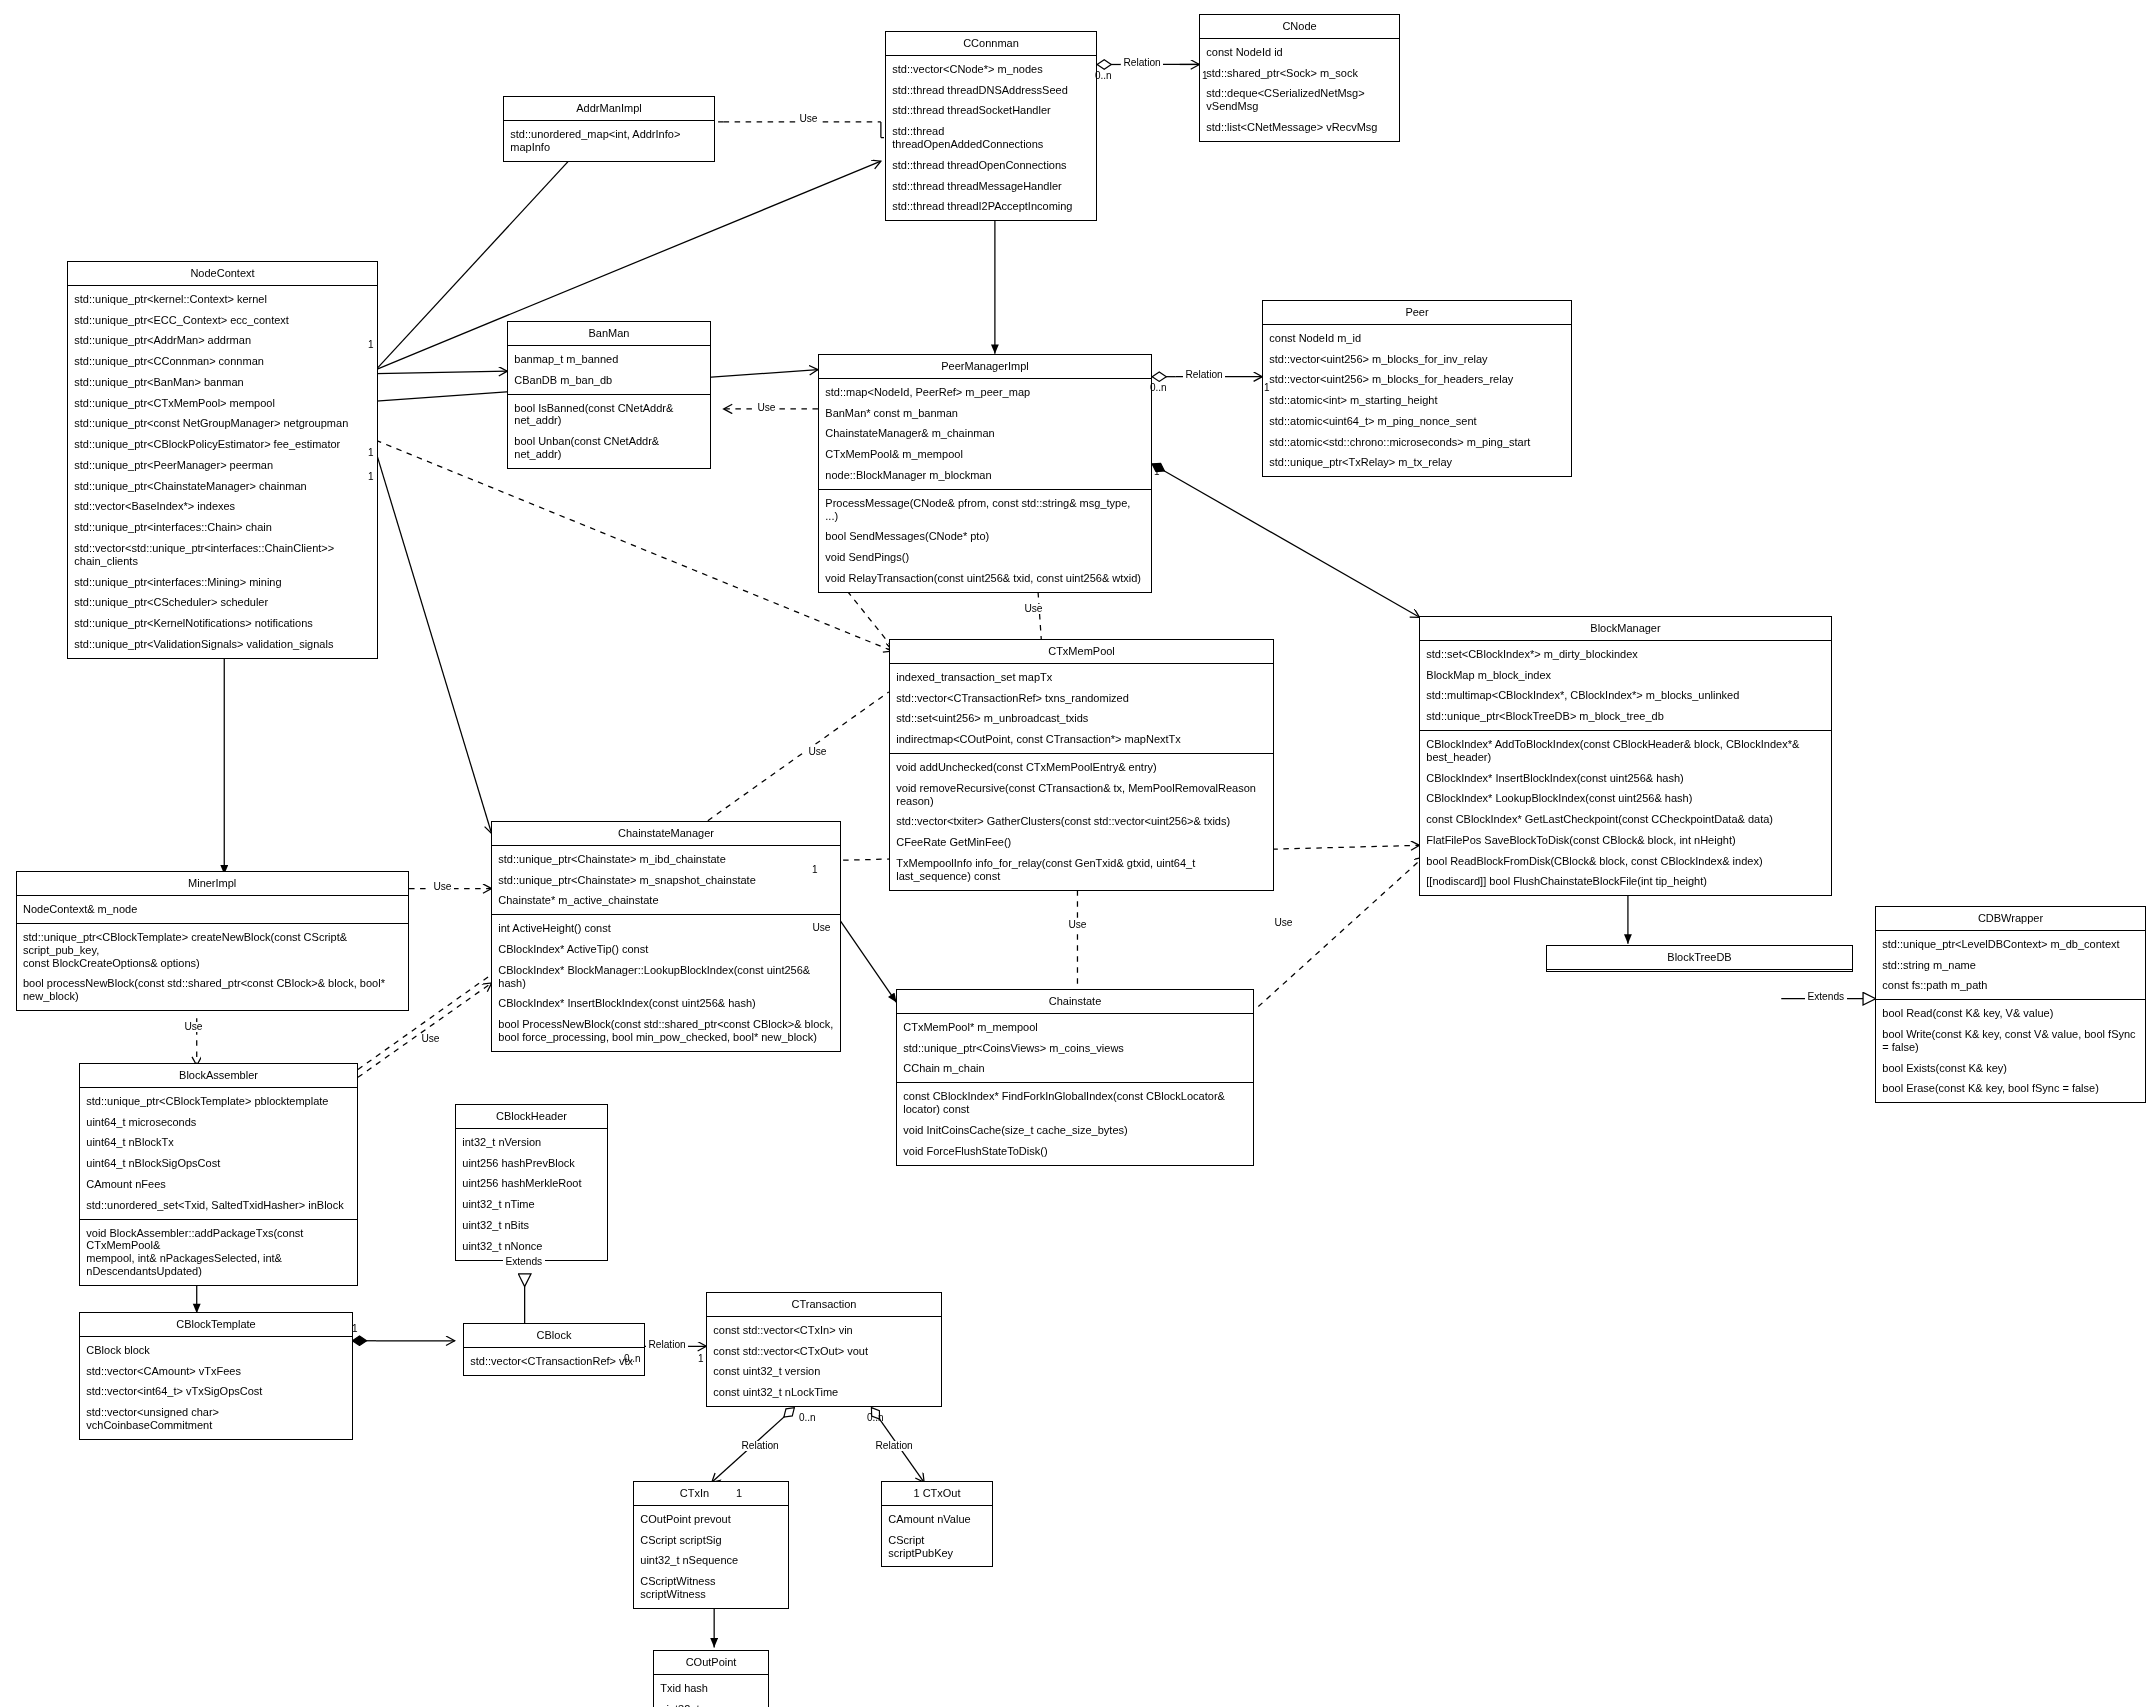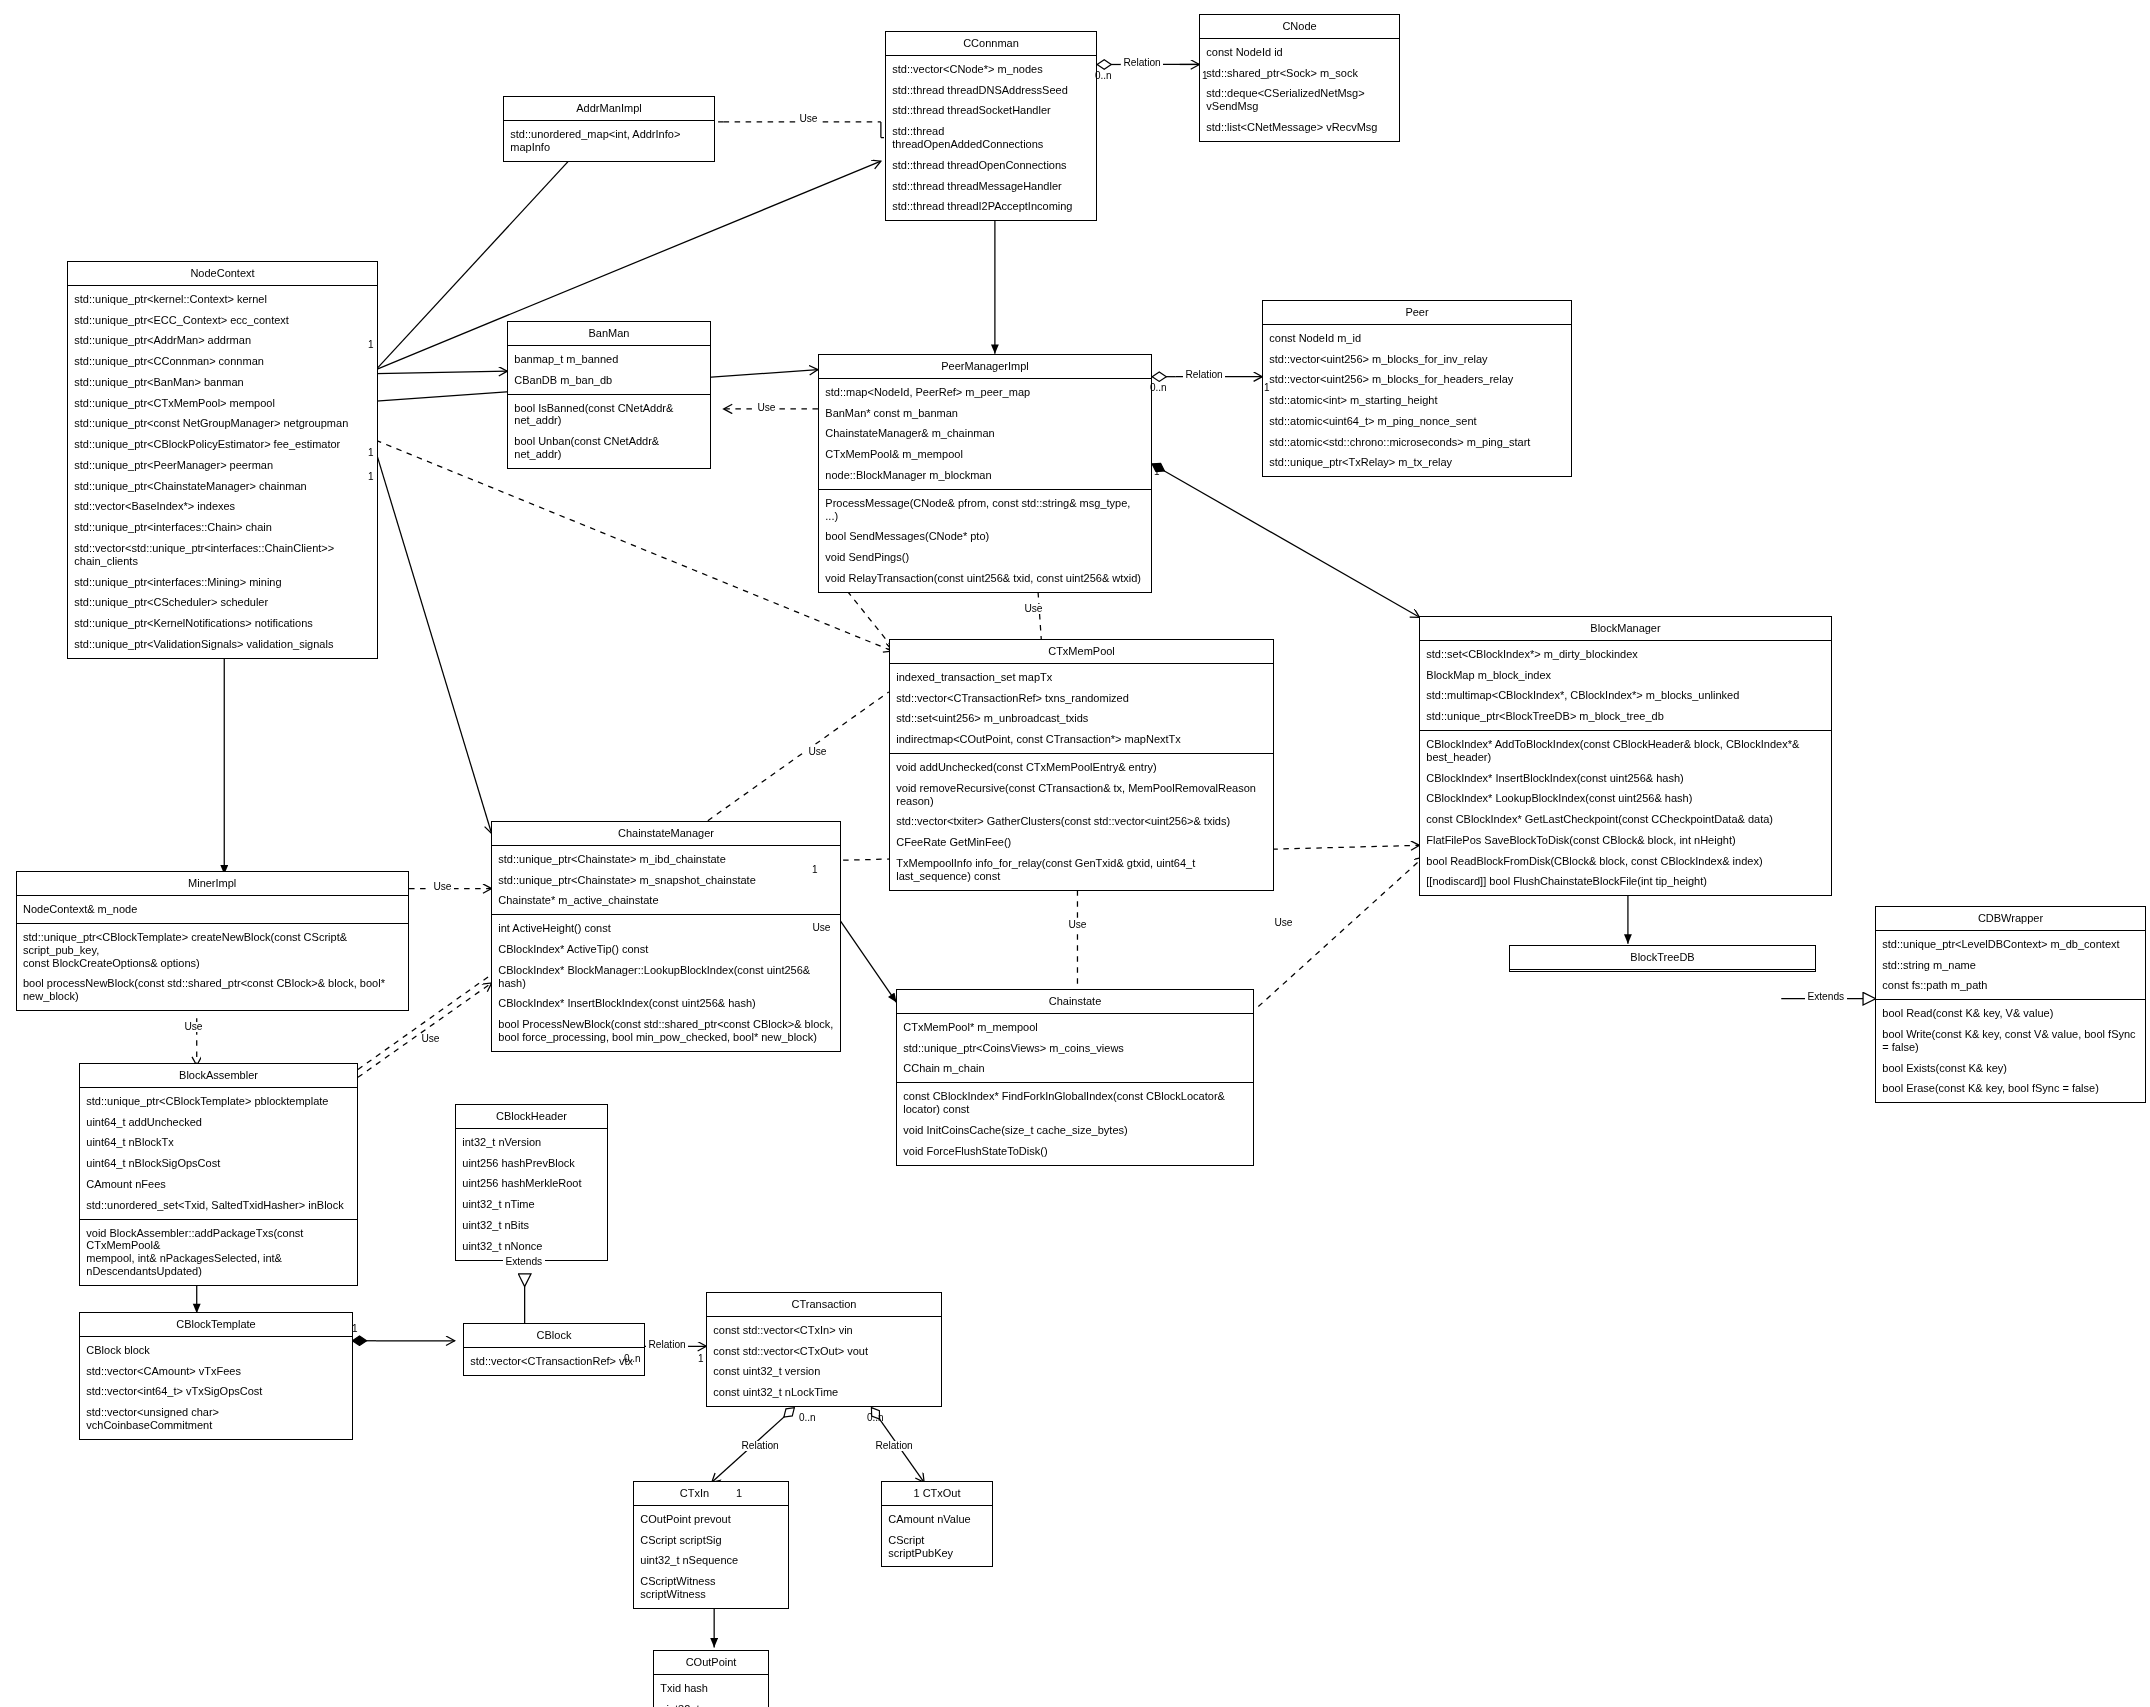--- a/index.html
+++ b/index.html
@@ -288,21 +288,21 @@
       <div class="row">std::unique_ptr&lt;CBlockTemplate&gt; createNewBlock(const CScript&amp; script_pub_key,
 const BlockCreateOptions&amp; options)</div>
       <div class="row">bool processNewBlock(const std::shared_ptr&lt;const CBlock&gt;&amp; block, bool* new_block)</div>
     </div>
   </div>
 
   <div class="uml" style="left:79px;top:1063px;width:279px;">
     <div class="title">BlockAssembler</div>
     <div class="compartment">
       <div class="row">std::unique_ptr&lt;CBlockTemplate&gt; pblocktemplate</div>
-      <div class="row">uint64_t addUnchecked</div>
+      <div class="row">uint64_t microseconds</div>
       <div class="row">uint64_t nBlockTx</div>
       <div class="row">uint64_t nBlockSigOpsCost</div>
       <div class="row">CAmount nFees</div>
       <div class="row">std::unordered_set&lt;Txid, SaltedTxidHasher&gt; inBlock</div>
     </div>
     <div class="compartment">
       <div class="row">void BlockAssembler::addPackageTxs(const CTxMemPool&amp;
 mempool, int&amp; nPackagesSelected, int&amp; nDescendantsUpdated)</div>
     </div>
   </div>
@@ -370,21 +370,21 @@
   </div>
 
   <div class="uml" style="left:653px;top:1650px;width:116px;">
     <div class="title">COutPoint</div>
     <div class="compartment">
       <div class="row">Txid hash</div>
       <div class="row">uint32_t n</div>
     </div>
   </div>
 
-  <div class="uml" style="left:1509px;top:945px;width:307px;">
+  <div class="uml" style="left:1546px;top:945px;width:307px;">
     <div class="title">BlockTreeDB</div>
     <div class="compartment" style="padding:0;height:1.6px;"></div>
   </div>
 
   <div class="uml" style="left:1875px;top:906px;width:271px;">
     <div class="title">CDBWrapper</div>
     <div class="compartment">
       <div class="row">std::unique_ptr&lt;LevelDBContext&gt; m_db_context</div>
       <div class="row">std::string m_name</div>
       <div class="row">const fs::path m_path</div>

